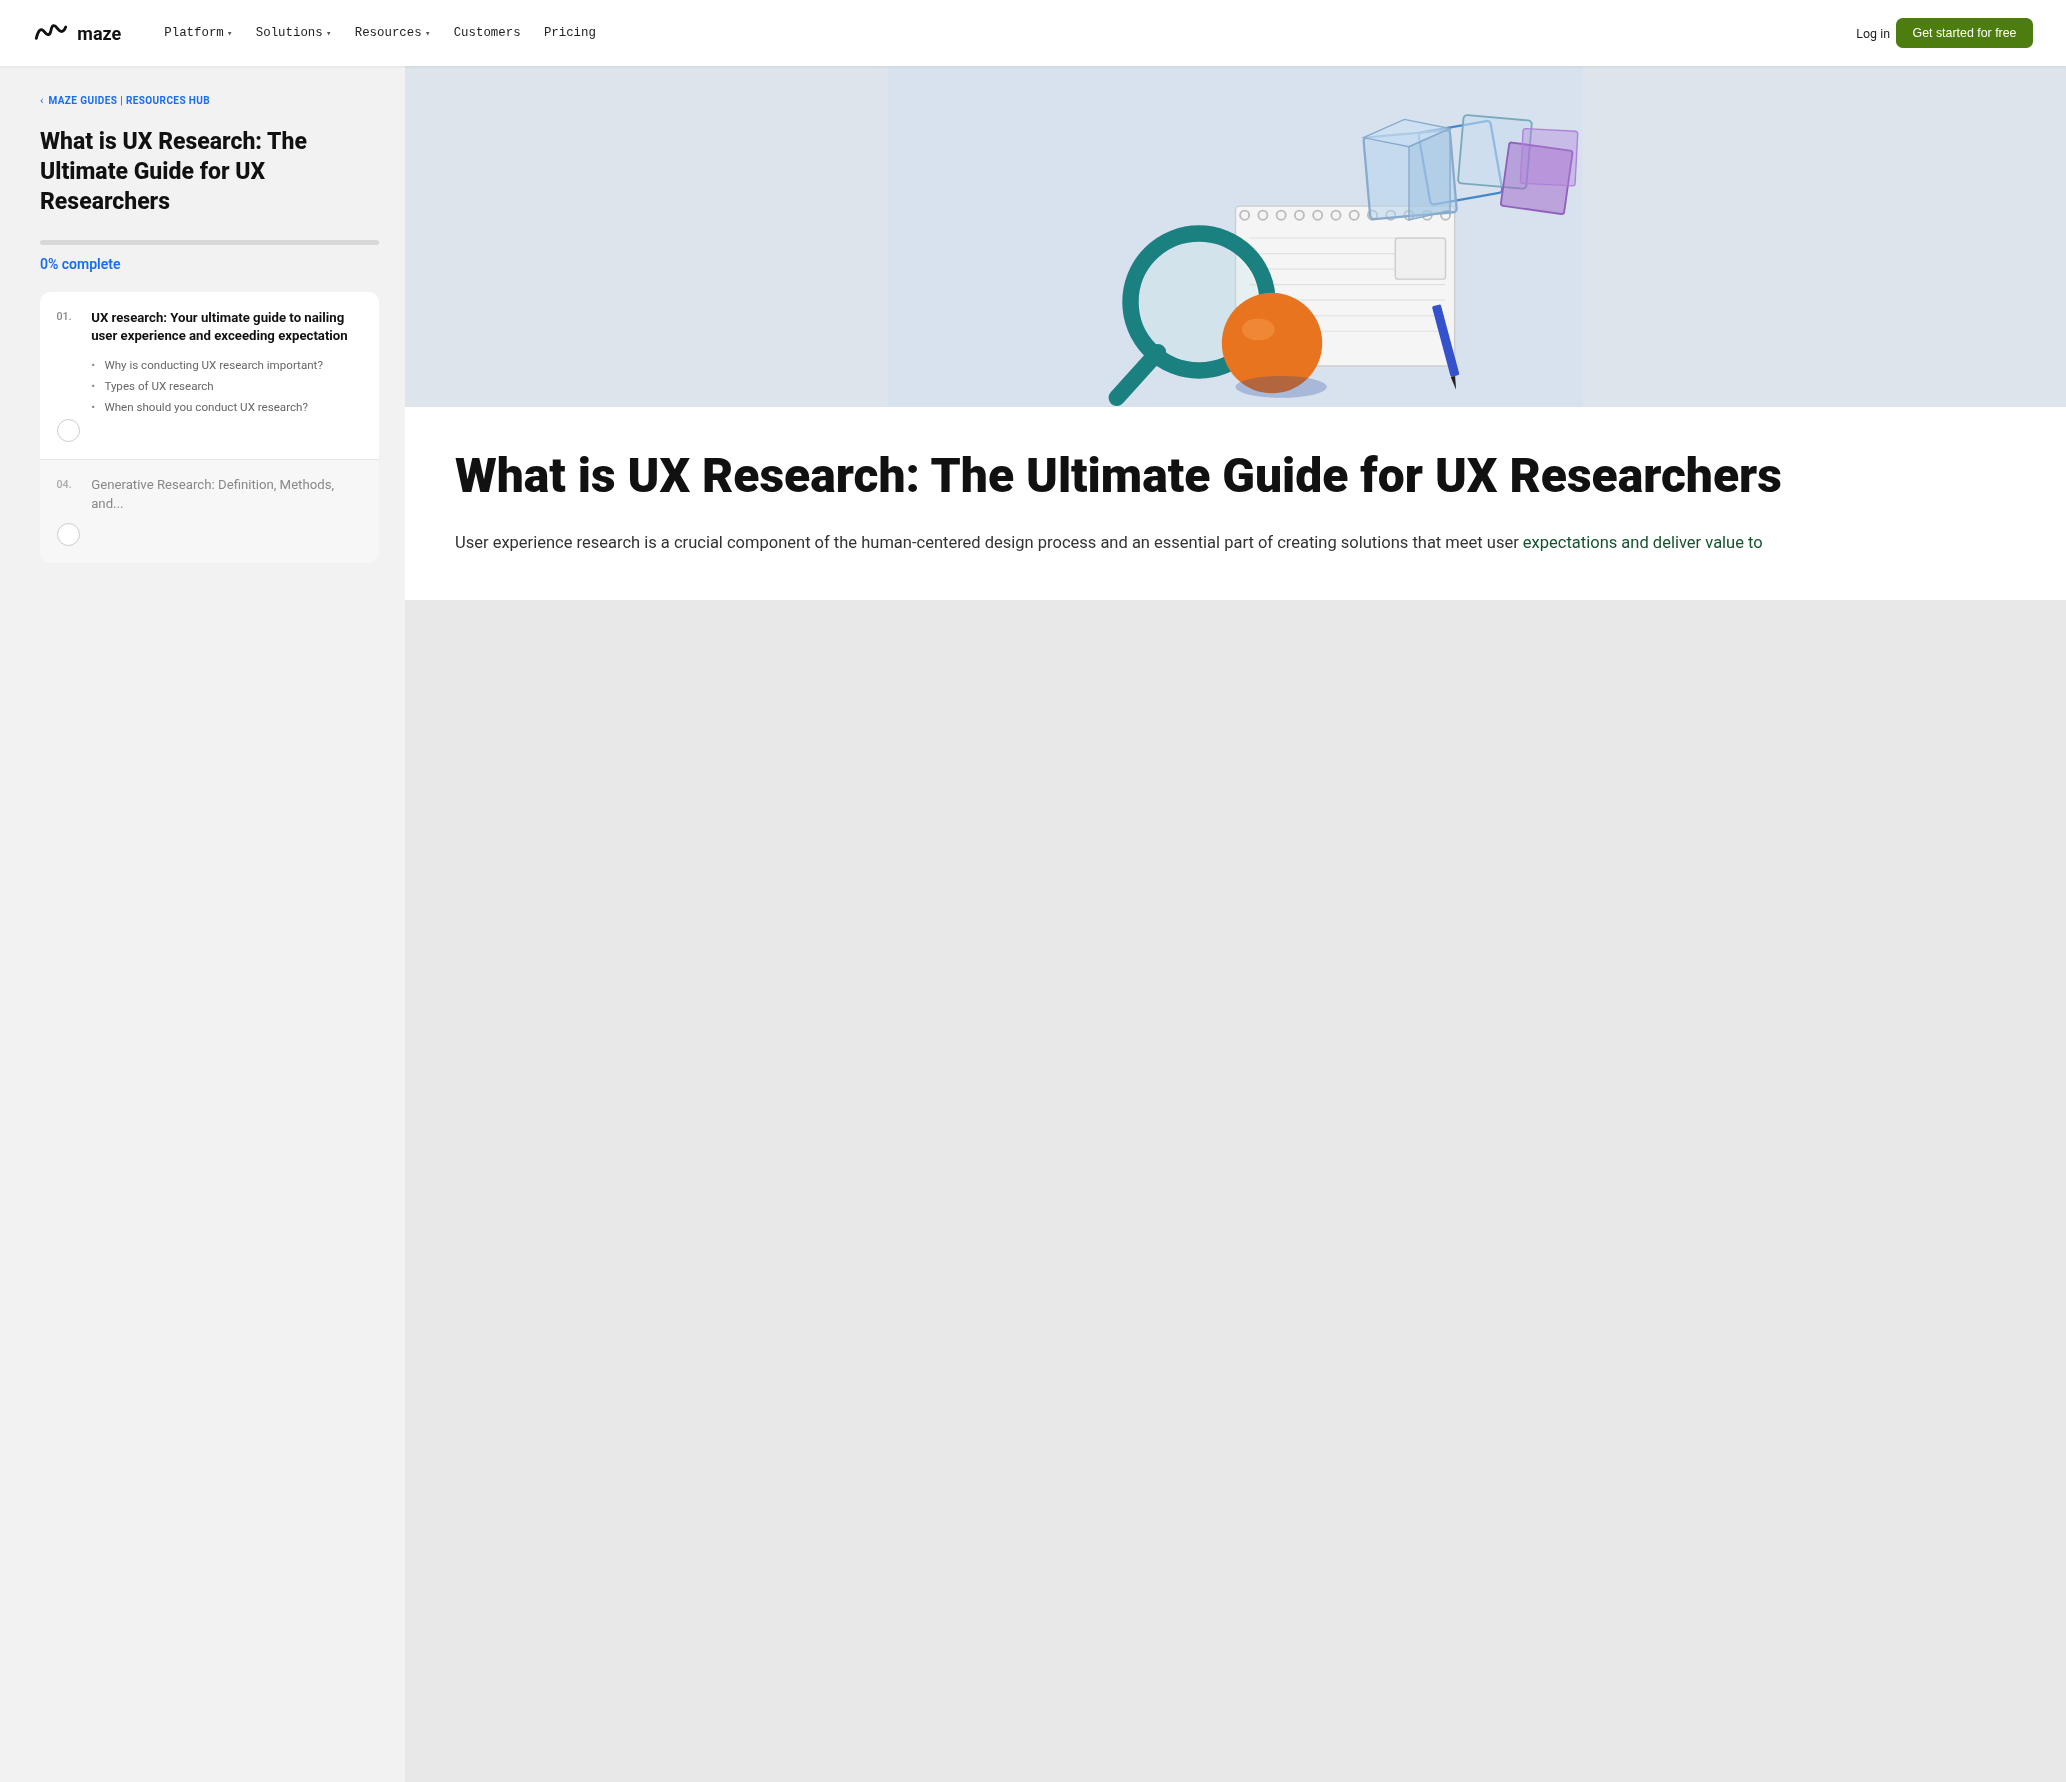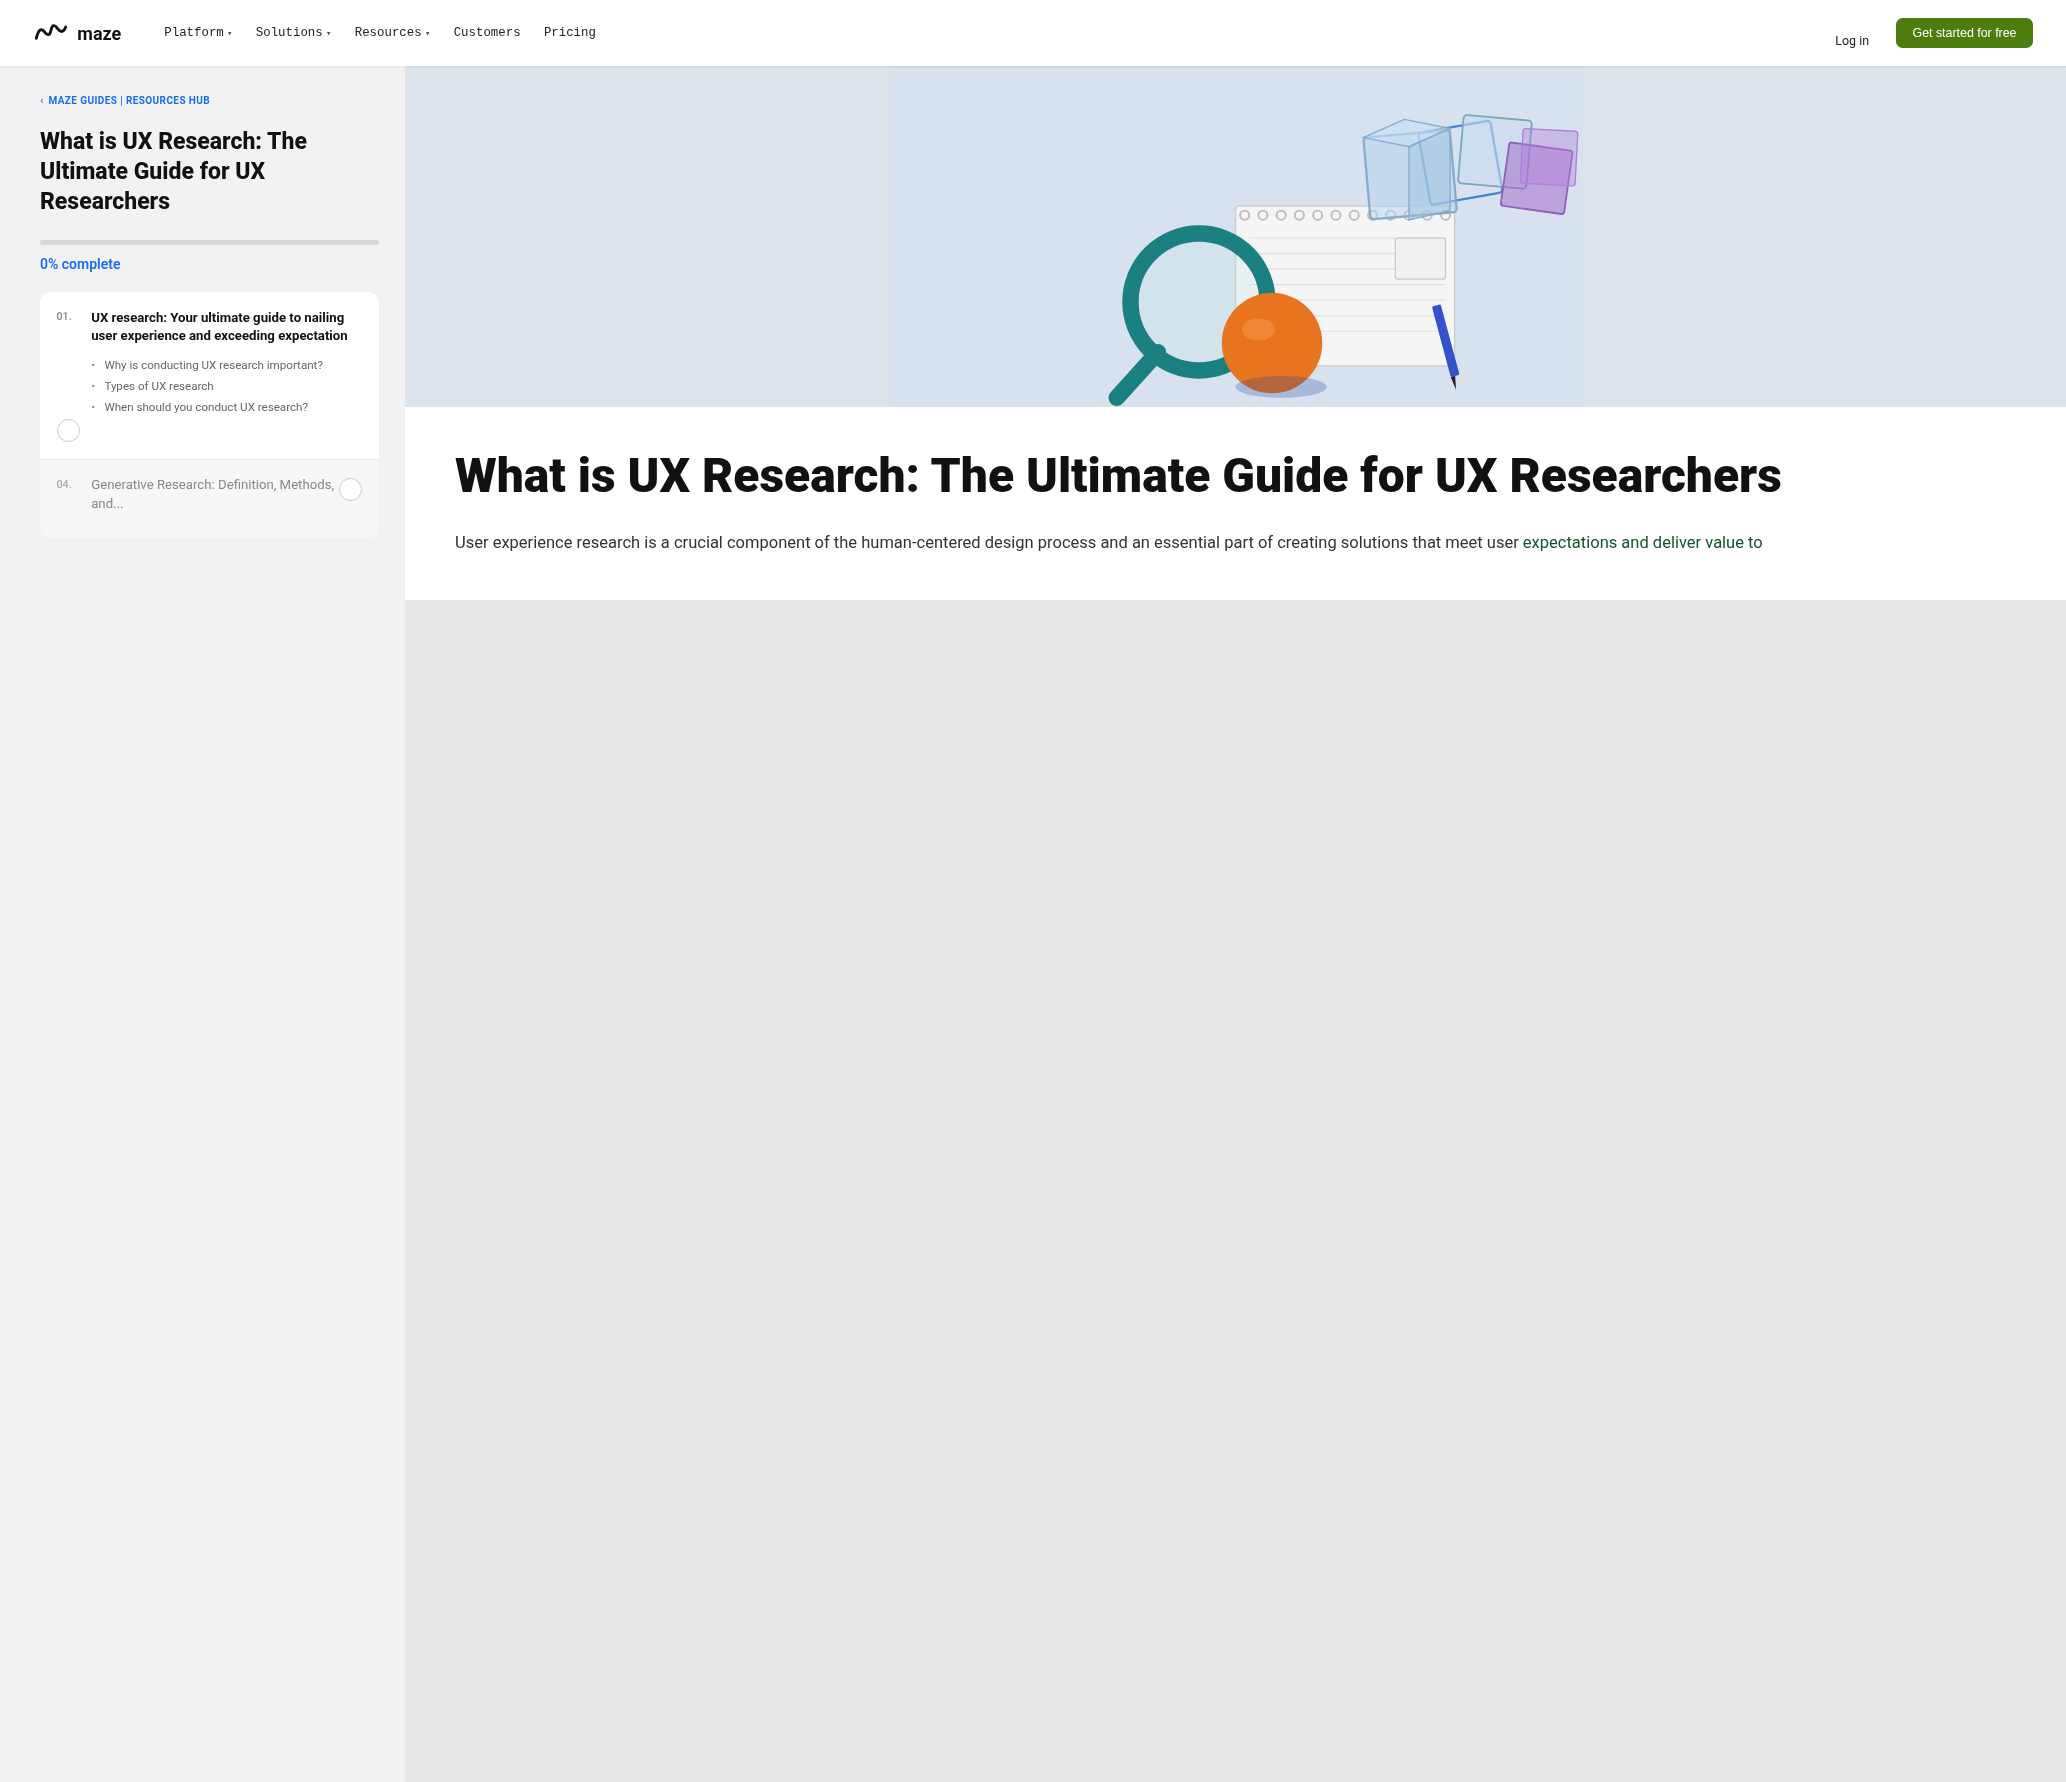--- a/index.html
+++ b/index.html
@@ -24,21 +24,21 @@
     .nav-links { display: flex; align-items: center; gap: 3.3px; flex: 1; }
     .nav-item {
       display: flex; align-items: center; gap: 3.3px;
       padding: 6.6px 10px;
       font-size: 12.4px; color: #222;
       cursor: pointer;
       border-radius: 5px;
       font-family: Liberation Mono, monospace;
     }
     .chevron { font-size: 9px; color: #555; }
-    .nav-right { display: flex; align-items: flex-end; gap: 27px; }
+    .nav-right { display: flex; align-items: center; gap: 6px; }
     .nav-login { font-size: 12.4px; color: #222; cursor: pointer; }
     .nav-cta {
       background: #4d7c0f;
       color: #fff;
       border: none;
       padding: 8.3px 16.5px;
       border-radius: 6.6px;
       font-size: 12.4px;
       font-weight: 500;
       cursor: pointer;
@@ -101,21 +101,21 @@
       background: #fff;
       border-radius: 0;
       padding: 16.5px 16.5px 16.5px 16.5px;
       display: flex;
       align-items: flex-start;
       justify-content: space-between;
       border-bottom: 0.8px solid #e8e8e8;
       cursor: pointer;
     }
     .toc-item:first-child { border-radius: 10px 10px 0 0; }
-    .toc-item:last-child { border-radius: 0 0 10px 10px; border-bottom: none; }
+    .toc-item:last-child { border-radius: 0 0 10px 10px; border-bottom: none; flex-direction: column; }
     .toc-item.active { background: #fff; flex-direction: column; }
     .toc-item.inactive { background: #f7f7f7; }
     .toc-left { display: flex; gap: 13.2px; flex: 1; }
     .toc-num {
       font-size: 10.7px; color: #888; font-weight: 500;
       min-width: 21.5px; padding-top: 1.7px;
     }
     .toc-num.inactive { color: #aaa; }
     .toc-content { flex: 1; }
     .toc-heading {

